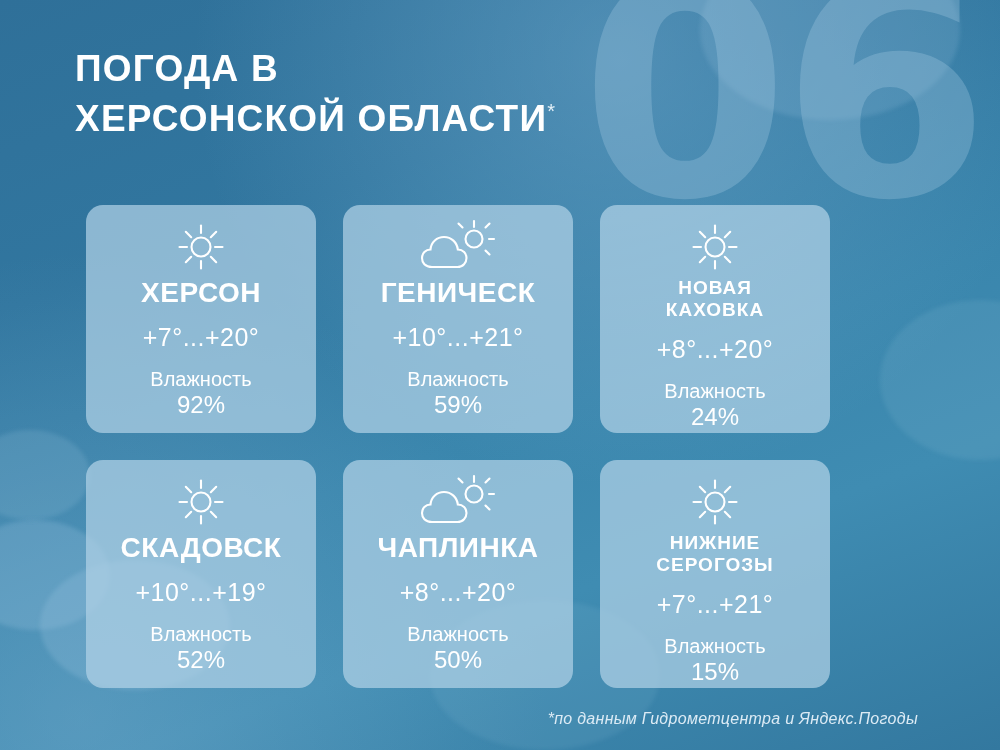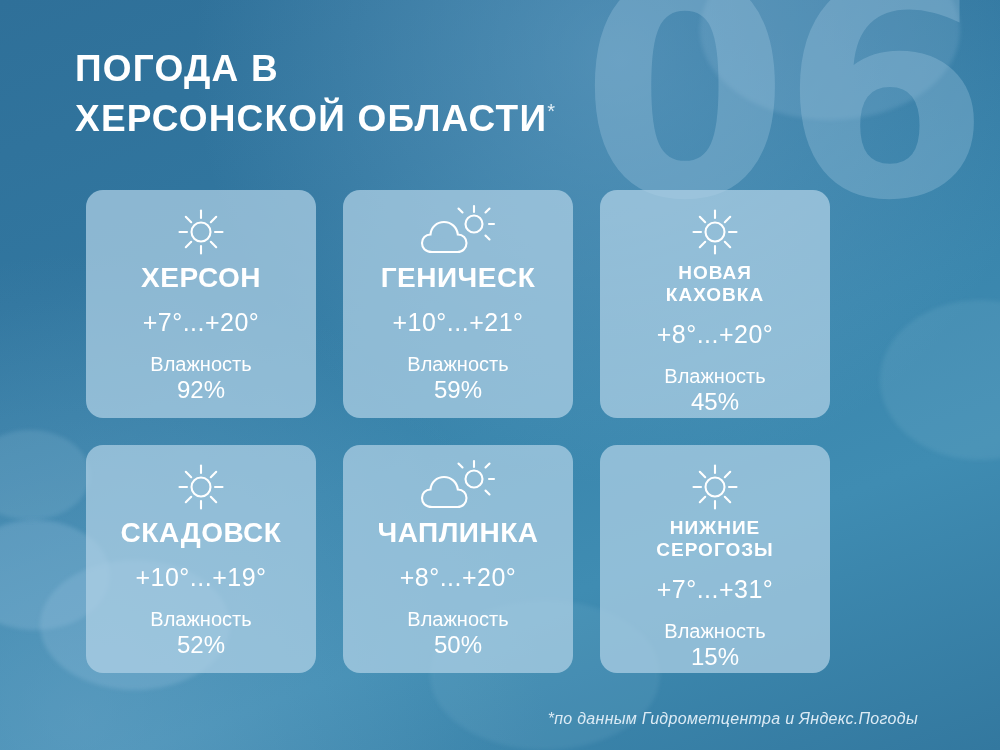--- a/index.html
+++ b/index.html
@@ -37,21 +37,21 @@
   #title{
     position:absolute;left:75px;top:48px;
     color:#ffffff;font-weight:bold;
     font-size:37px;line-height:42px;letter-spacing:1.2px;
     text-transform:uppercase;
     font-family:"Liberation Sans","DejaVu Sans",sans-serif;
   }
   #title .ast{font-size:20px;font-weight:normal;vertical-align:super;color:#e4f0f8;}
 
   #grid{
-    position:absolute;left:86px;top:190px;
+    position:absolute;left:86px;top:205px;
     width:836px;
     display:grid;
     grid-template-columns:repeat(3,230px);
     grid-template-rows:228px 228px;
     column-gap:72px;row-gap:35px;gap:27px;
   }
   .card{
     background:rgba(176,209,230,0.72);
     border-radius:17px;
     display:flex;flex-direction:column;align-items:center;
@@ -145,21 +145,21 @@
             <line x1="36.8" y1="36.8" x2="42.2" y2="42.2"></line>
             <line x1="42.2" y1="11.8" x2="36.8" y2="17.2"></line>
             <line x1="17.2" y1="36.8" x2="11.8" y2="42.2"></line>
           </svg>
         </div>
         <div class="city two">
           <div>НОВАЯ</div>
           <div>КАХОВКА</div>
         </div>
         <div class="temp">+8°...+20°</div>
-        <div class="humid"><span>Влажность</span><span class="val">45%</span></div>
+        <div class="humid"><span>Влажность</span><span class="val">24%</span></div>
       </div>
       <div class="card">
         <div class="icon">
           <svg width="54" height="54" viewBox="0 0 54 54" fill="none" stroke="#ffffff" stroke-width="2.1" stroke-linecap="round">
             <circle cx="27" cy="27" r="9.5"></circle>
             <line x1="27" y1="5.5" x2="27" y2="13"></line>
             <line x1="27" y1="41" x2="27" y2="48.5"></line>
             <line x1="5.5" y1="27" x2="13" y2="27"></line>
             <line x1="41" y1="27" x2="48.5" y2="27"></line>
             <line x1="11.8" y1="11.8" x2="17.2" y2="17.2"></line>
@@ -203,19 +203,19 @@
             <line x1="11.8" y1="11.8" x2="17.2" y2="17.2"></line>
             <line x1="36.8" y1="36.8" x2="42.2" y2="42.2"></line>
             <line x1="42.2" y1="11.8" x2="36.8" y2="17.2"></line>
             <line x1="17.2" y1="36.8" x2="11.8" y2="42.2"></line>
           </svg>
         </div>
         <div class="city two">
           <div>НИЖНИЕ</div>
           <div>СЕРОГОЗЫ</div>
         </div>
-        <div class="temp">+7°...+31°</div>
+        <div class="temp">+7°...+21°</div>
         <div class="humid"><span>Влажность</span><span class="val">15%</span></div>
       </div>
     </div>
 
   <div id="footnote">*по данным Гидрометцентра и Яндекс.Погоды</div>
 </div>
 
 </body></html>

